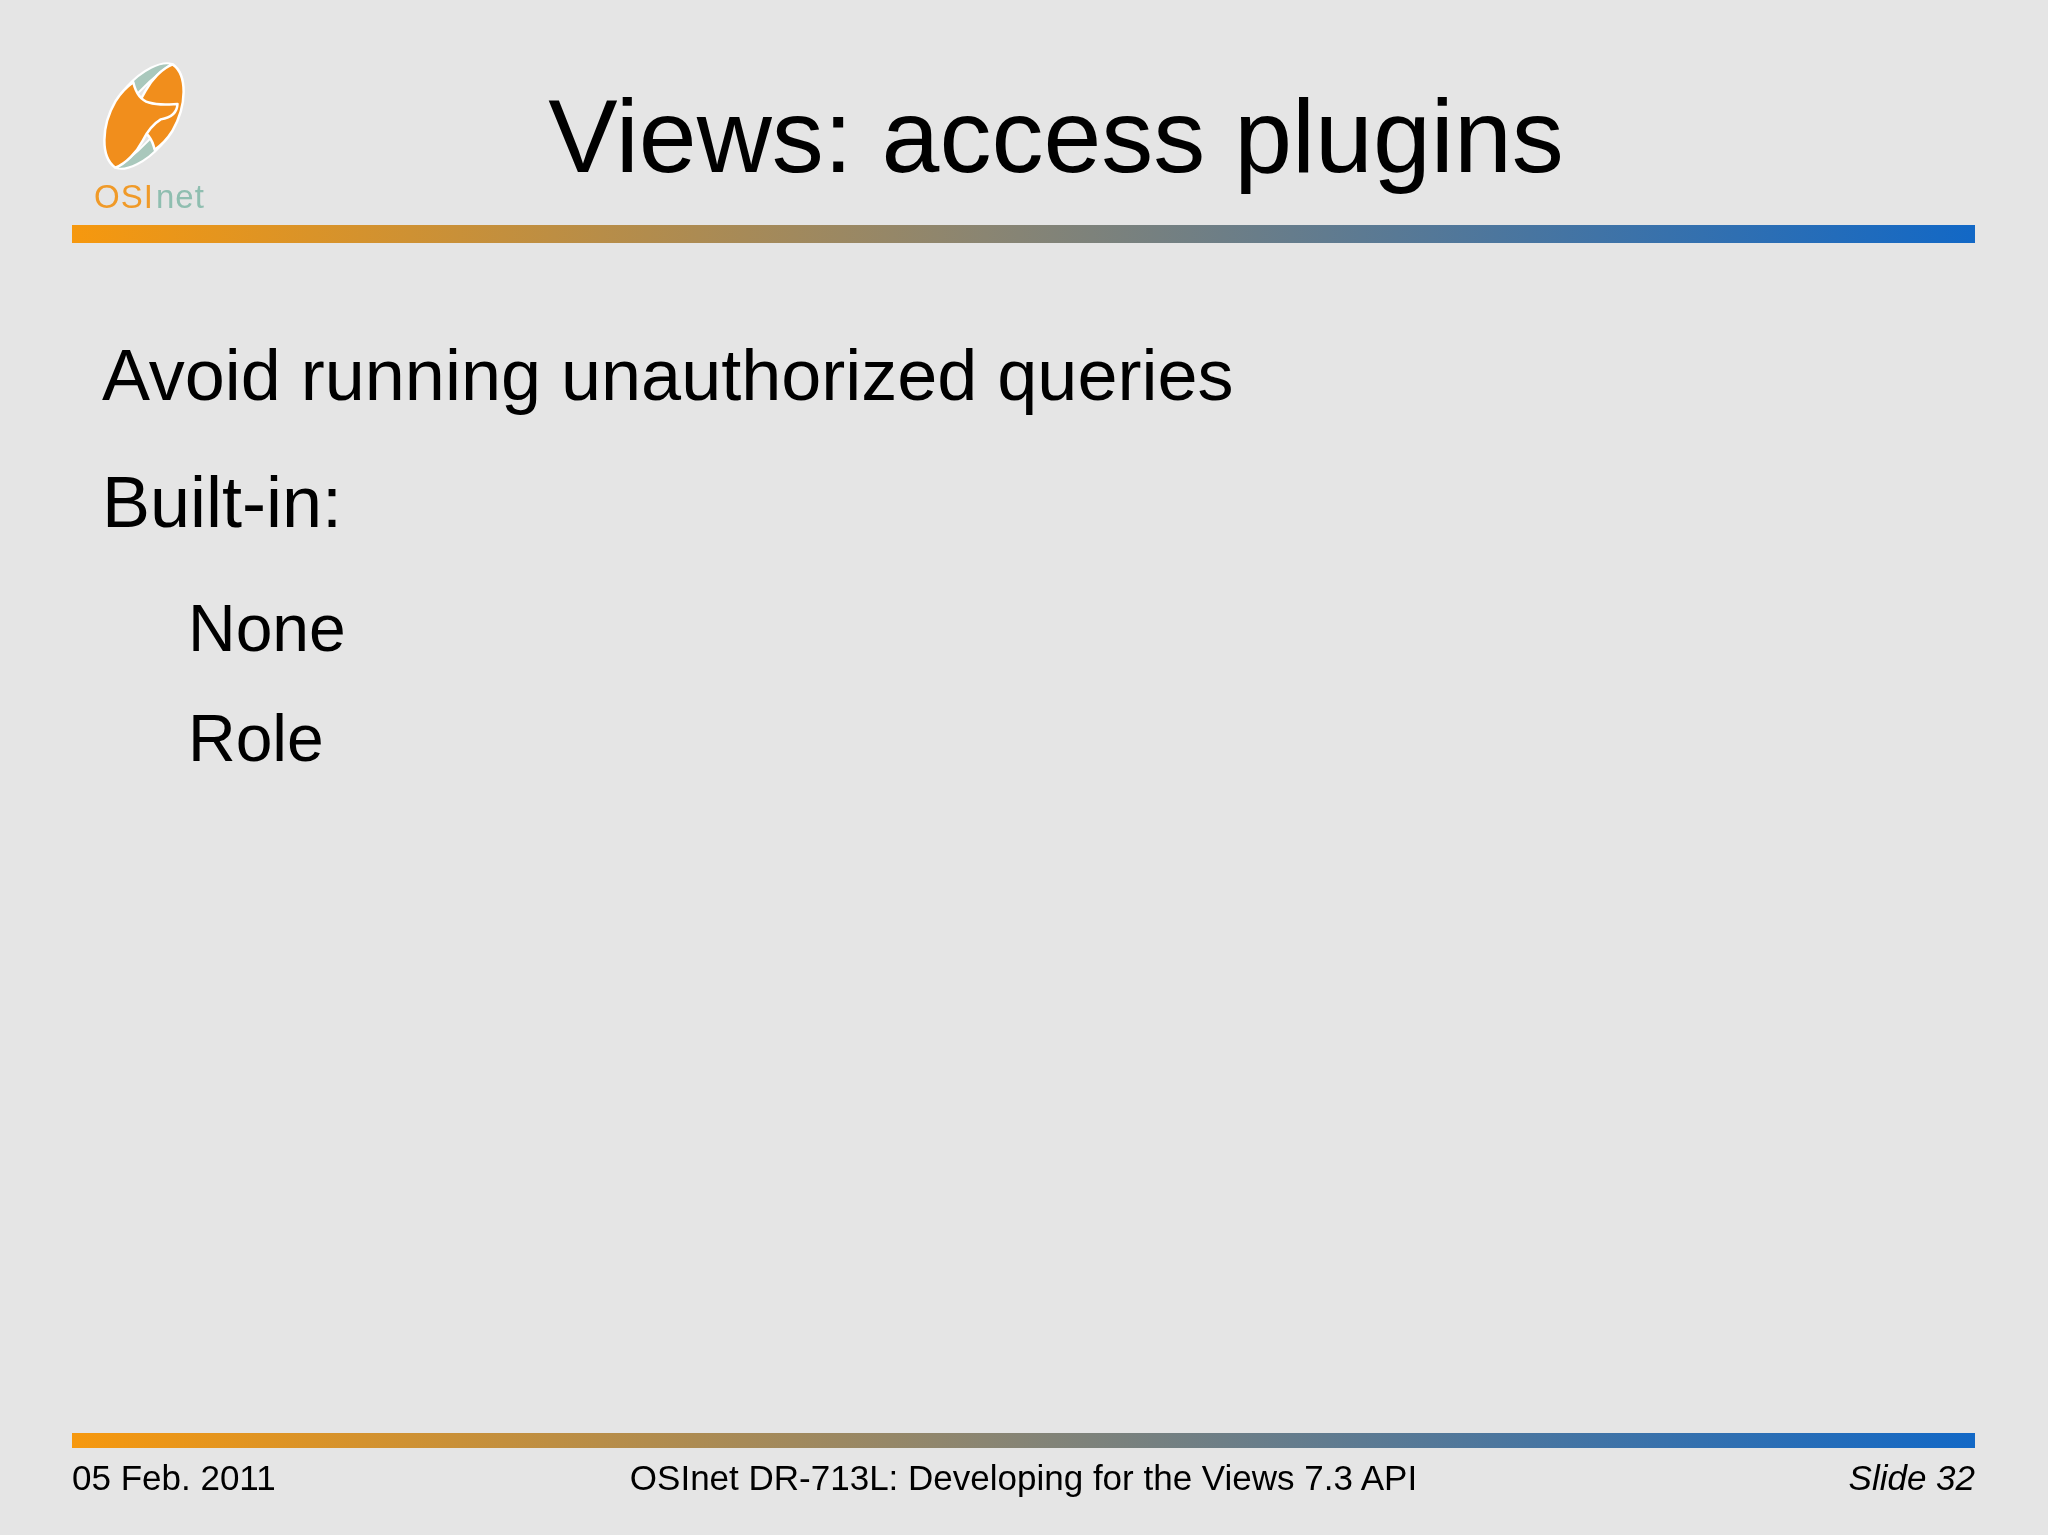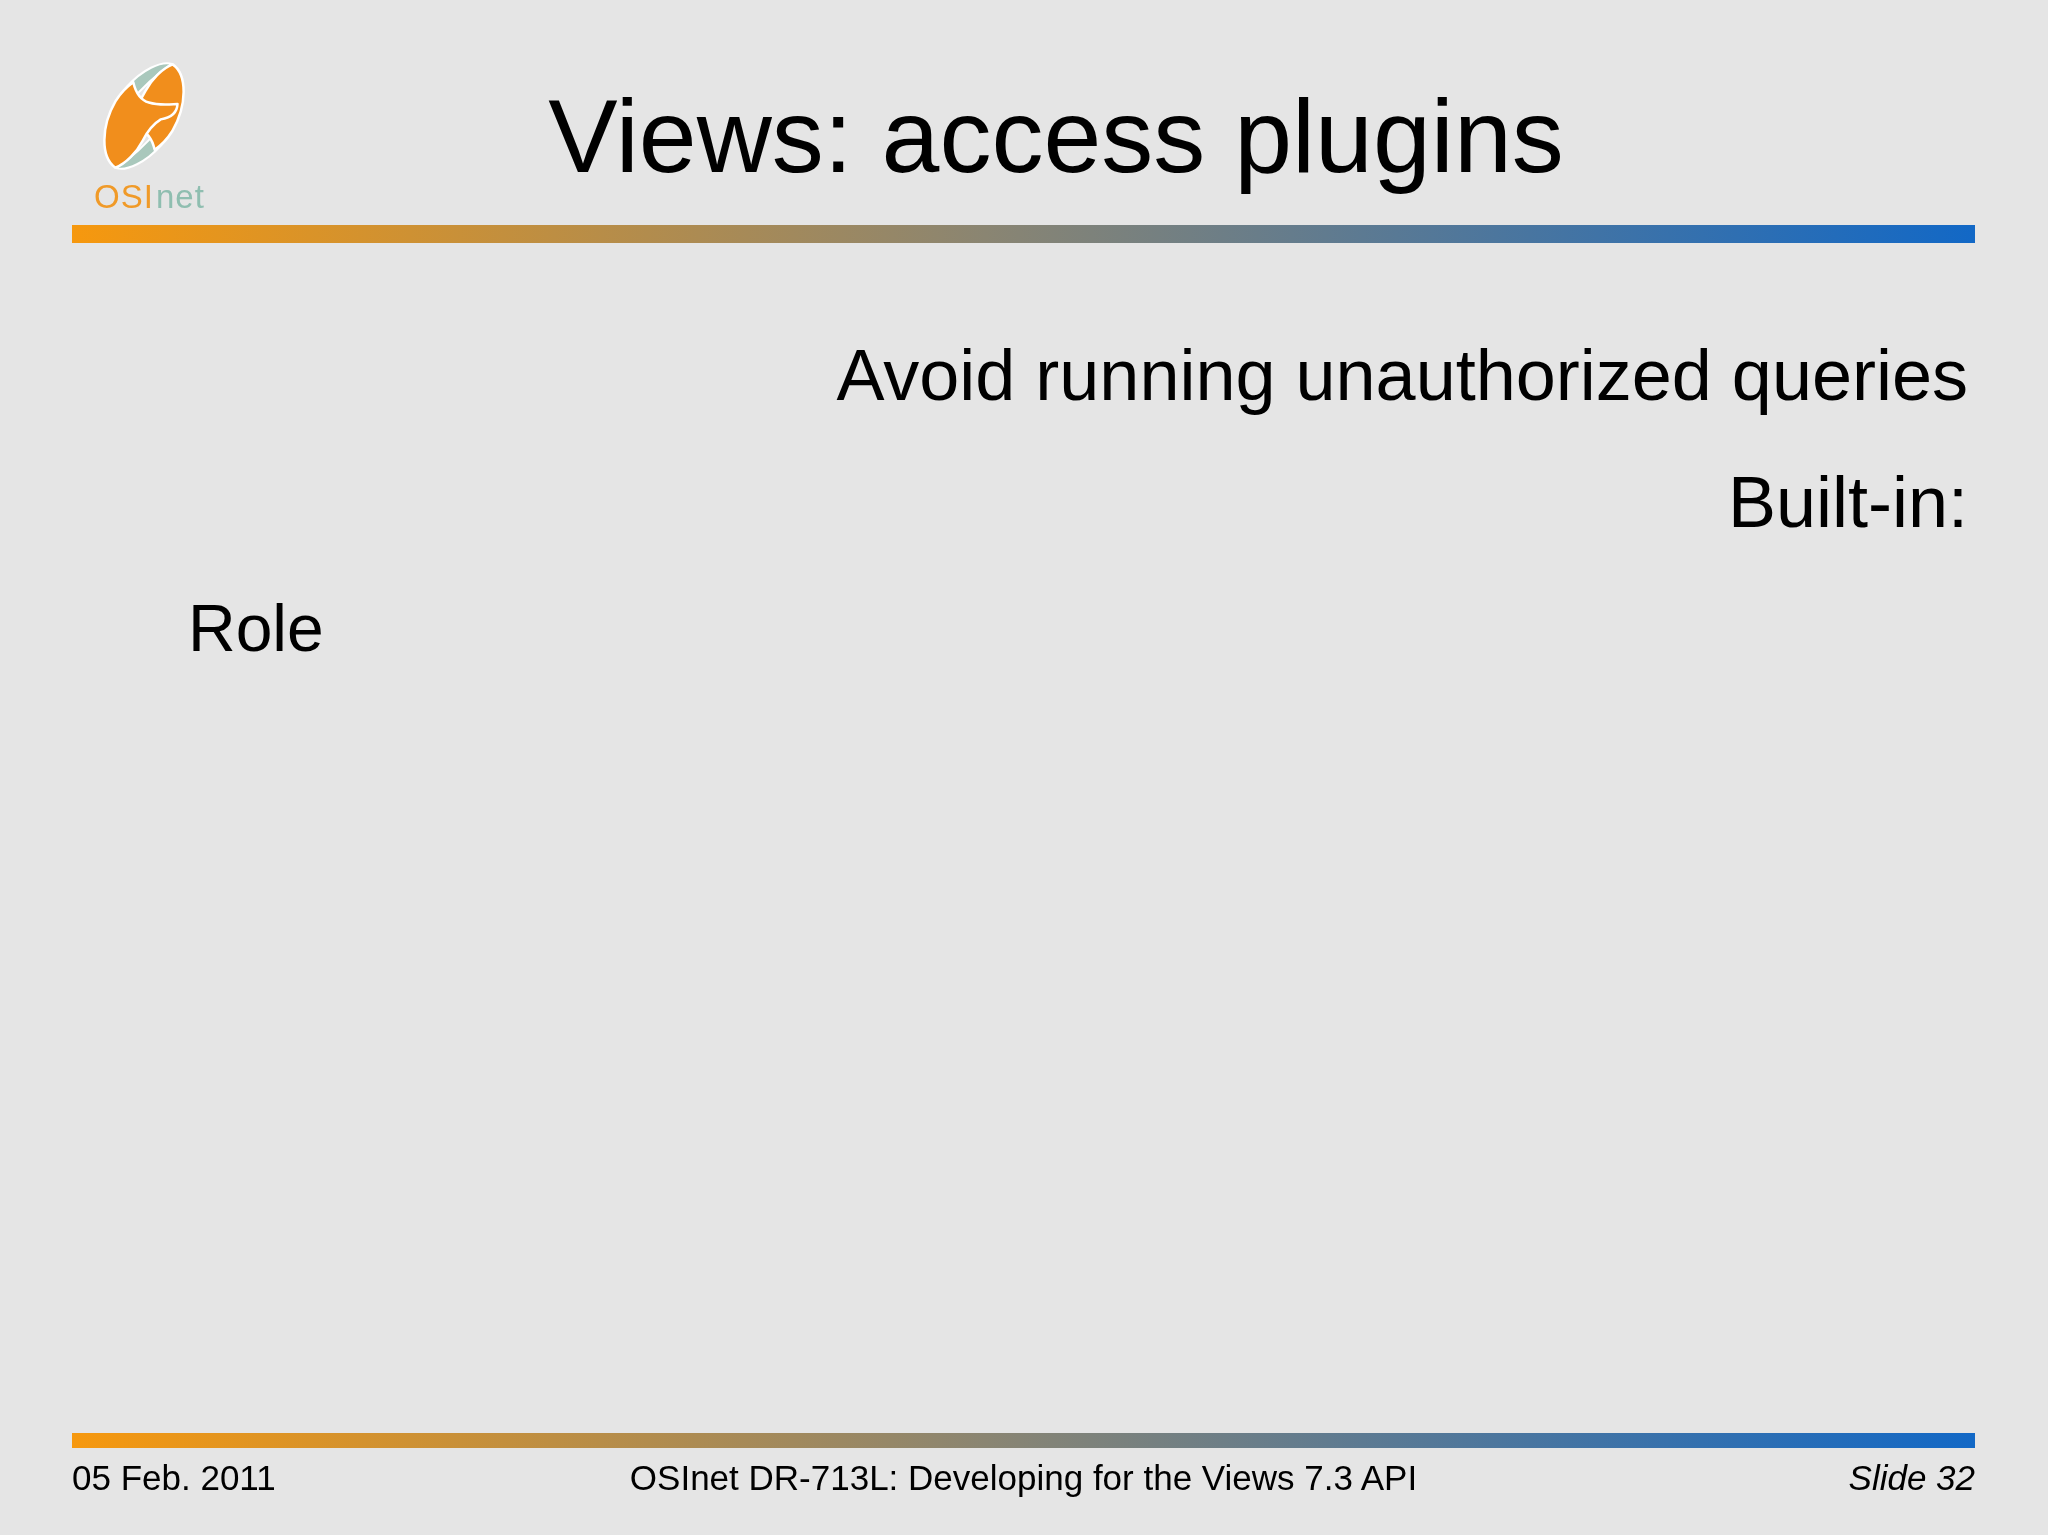--- a/index.html
+++ b/index.html
@@ -32,21 +32,20 @@
   .rule.bottom{top:1433px;height:15px;}
   
   .content{
     position:absolute;
     left:102px;top:312px;right:80px;
   }
   .l1{
     font-size:72px;
     line-height:127px;
     white-space:nowrap;
-    text-align:right;
   }
   .l2-group{margin-left:86px;margin-top:7px;}
   .l2{
     font-size:66px;
     line-height:110px;
     white-space:nowrap;
   }
   
   .footer-row{
     position:absolute;
@@ -83,20 +82,21 @@
   </svg>
 
   <div class="title">Views: access plugins</div>
 
   <div class="rule top"></div>
 
   <div class="content">
     <div class="l1">Avoid running unauthorized queries</div>
     <div class="l1">Built-in:</div>
     <div class="l2-group">
+      <div class="l2">None</div>
       <div class="l2">Role</div>
     </div>
   </div>
 
   <div class="rule bottom"></div>
 
   <div class="footer-row">
     <div class="footer-cell left">05 Feb. 2011</div>
     <div class="footer-cell center">OSInet DR-713L: Developing for the Views 7.3 API</div>
     <div class="footer-cell right">Slide 32</div>

